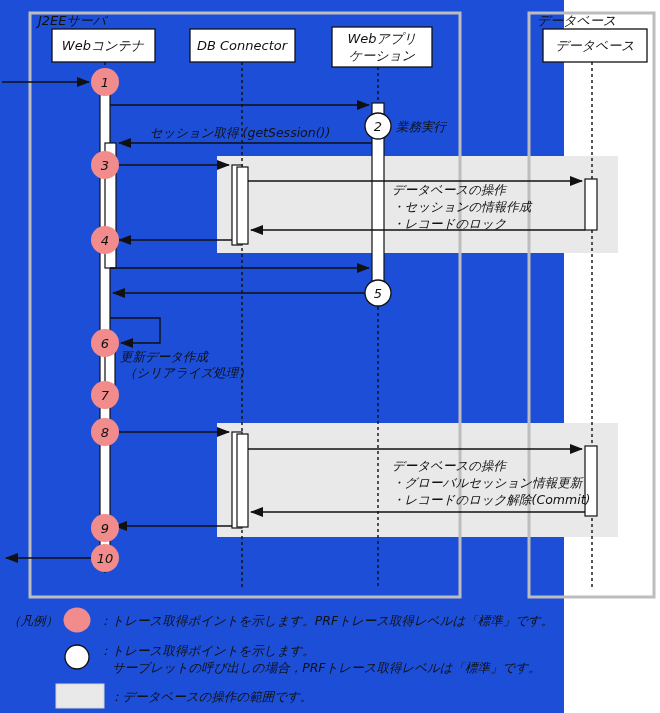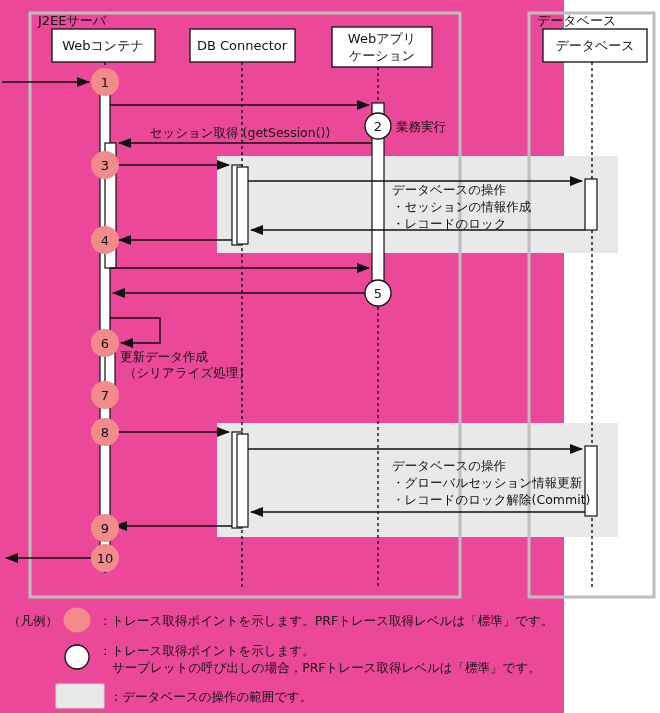--- a/index.html
+++ b/index.html
@@ -1,20 +1,21 @@
 <!DOCTYPE html>
 <html><head>
 <meta charset="utf-8">
 <style>
   html,body{margin:0;padding:0;background:#ffffff;}
   .page{
     position:relative;
     width:564px;height:713px;
-    background:#ec4899;
+    background:#1d4ed8;
     font-family:"DejaVu Sans",sans-serif;
+    font-style:italic;
   }
   svg{display:block;}
   text{
     font-family:"DejaVu Sans","Liberation Sans",sans-serif;
     fill:#111111;
   }
   .hdr{font-size:13px;}
   .lbl{font-size:12.5px;}
   .num{font-size:13px;}
   .legend-text{font-size:12.5px;}

